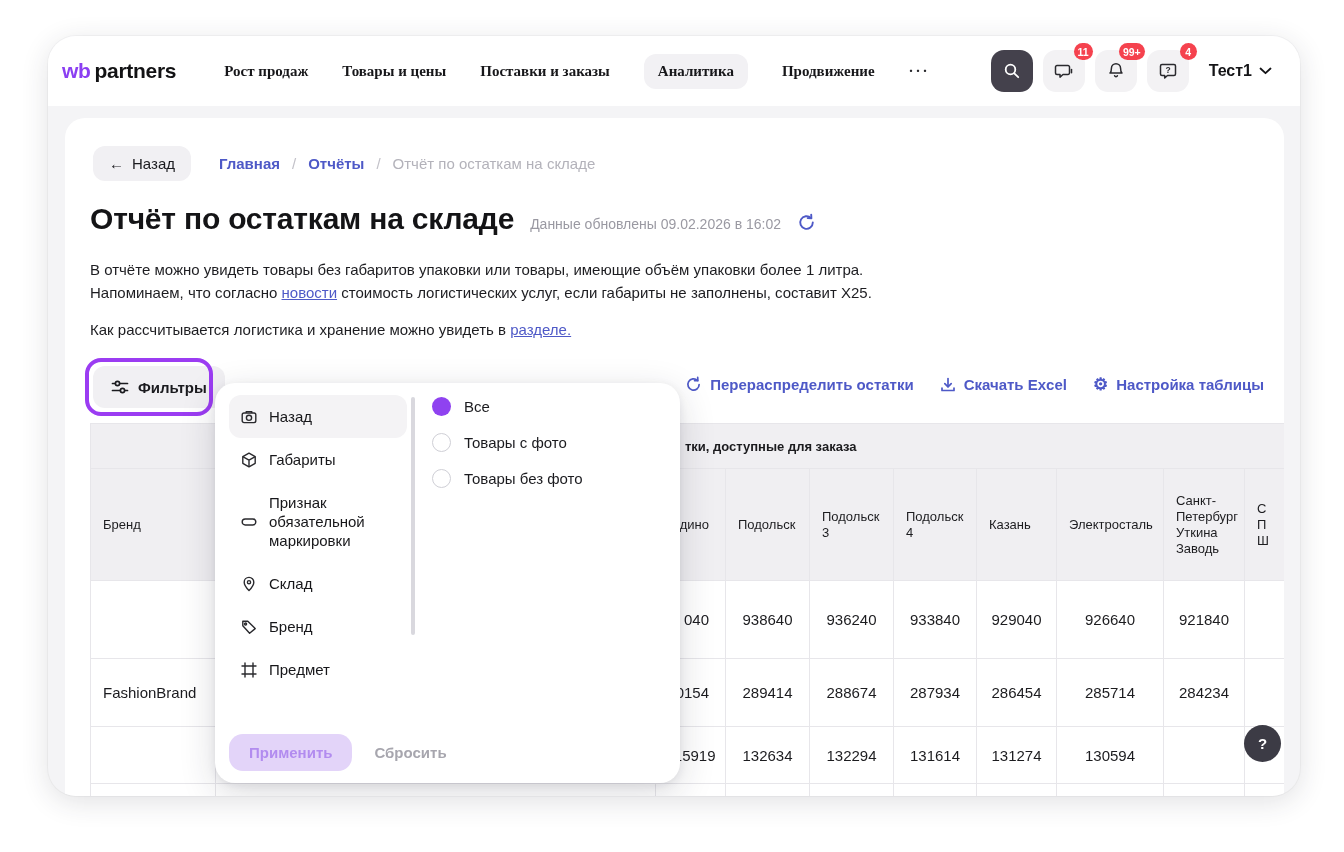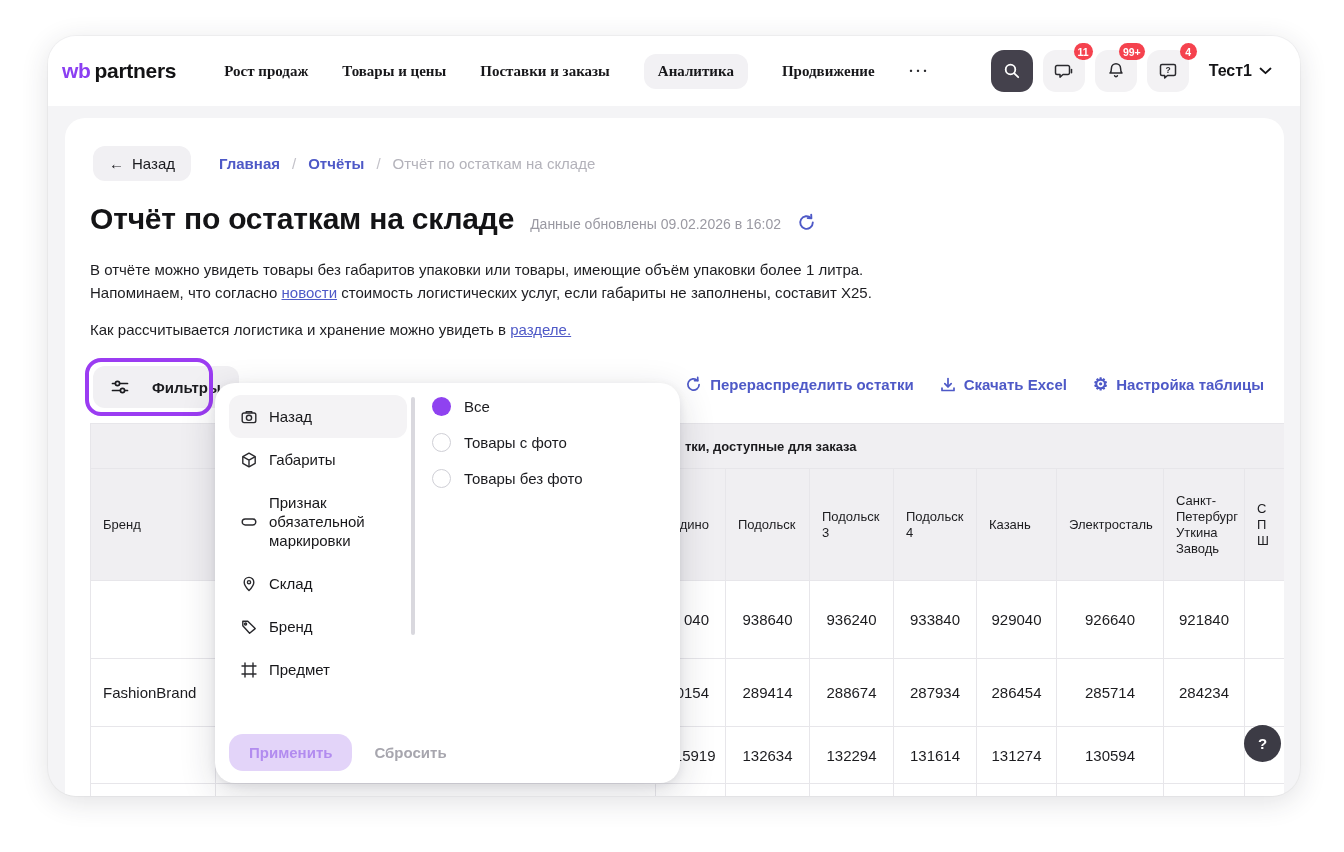--- a/index.html
+++ b/index.html
@@ -35,21 +35,21 @@
 
   .titlerow { position:absolute; left:25px; top:84px; display:flex; align-items:baseline; gap:16px; }
   .pagetitle { font-size:30px; font-weight:800; letter-spacing:-.2px; color:#141416; }
   .updated { font-size:14px; color:#9a99a2; }
   .refresh { color:#4e59c7; cursor:pointer; position:relative; top:3px; }
 
   .desc { position:absolute; left:25px; top:140px; font-size:15px; line-height:23px; color:#1d1d21; }
   .desc a, .textlink { color:#4e59c7; text-decoration:underline; cursor:pointer; }
   .desc .p2 { margin-top:14px; }
 
-  .filtersbtn { position:absolute; left:28px; top:248px; height:42px; padding:0 18px; display:flex; align-items:center; gap:23px; background:#f1f0f3; border-radius:12px; font-size:15px; font-weight:600; color:#1b1b1f; cursor:pointer; z-index:6; }
+  .filtersbtn { position:absolute; left:28px; top:248px; height:42px; padding:0 18px; display:flex; align-items:center; gap:9px; background:#f1f0f3; border-radius:12px; font-size:15px; font-weight:600; color:#1b1b1f; cursor:pointer; z-index:6; }
   .annotation { position:absolute; left:20px; top:240px; width:128px; height:58px; border:4px solid #9b3cf2; border-radius:16px; z-index:40; pointer-events:none; }
 
   .actions { position:absolute; right:20px; top:258px; display:flex; align-items:center; gap:26px; font-size:15px; font-weight:600; color:#4e59c7; }
   .action { display:flex; align-items:center; gap:8px; cursor:pointer; white-space:nowrap; }
   .gear-glyph { font-size:17px; line-height:1; }
 
   
   .table { position:absolute; left:25px; top:305px; width:1240px; height:373px;
            display:grid; grid-template-columns:125px 440px 70px 84px 84px 83px 80px 107px 81px 86px;
            grid-template-rows:45px 112px 78px 68px 57px 13px;

